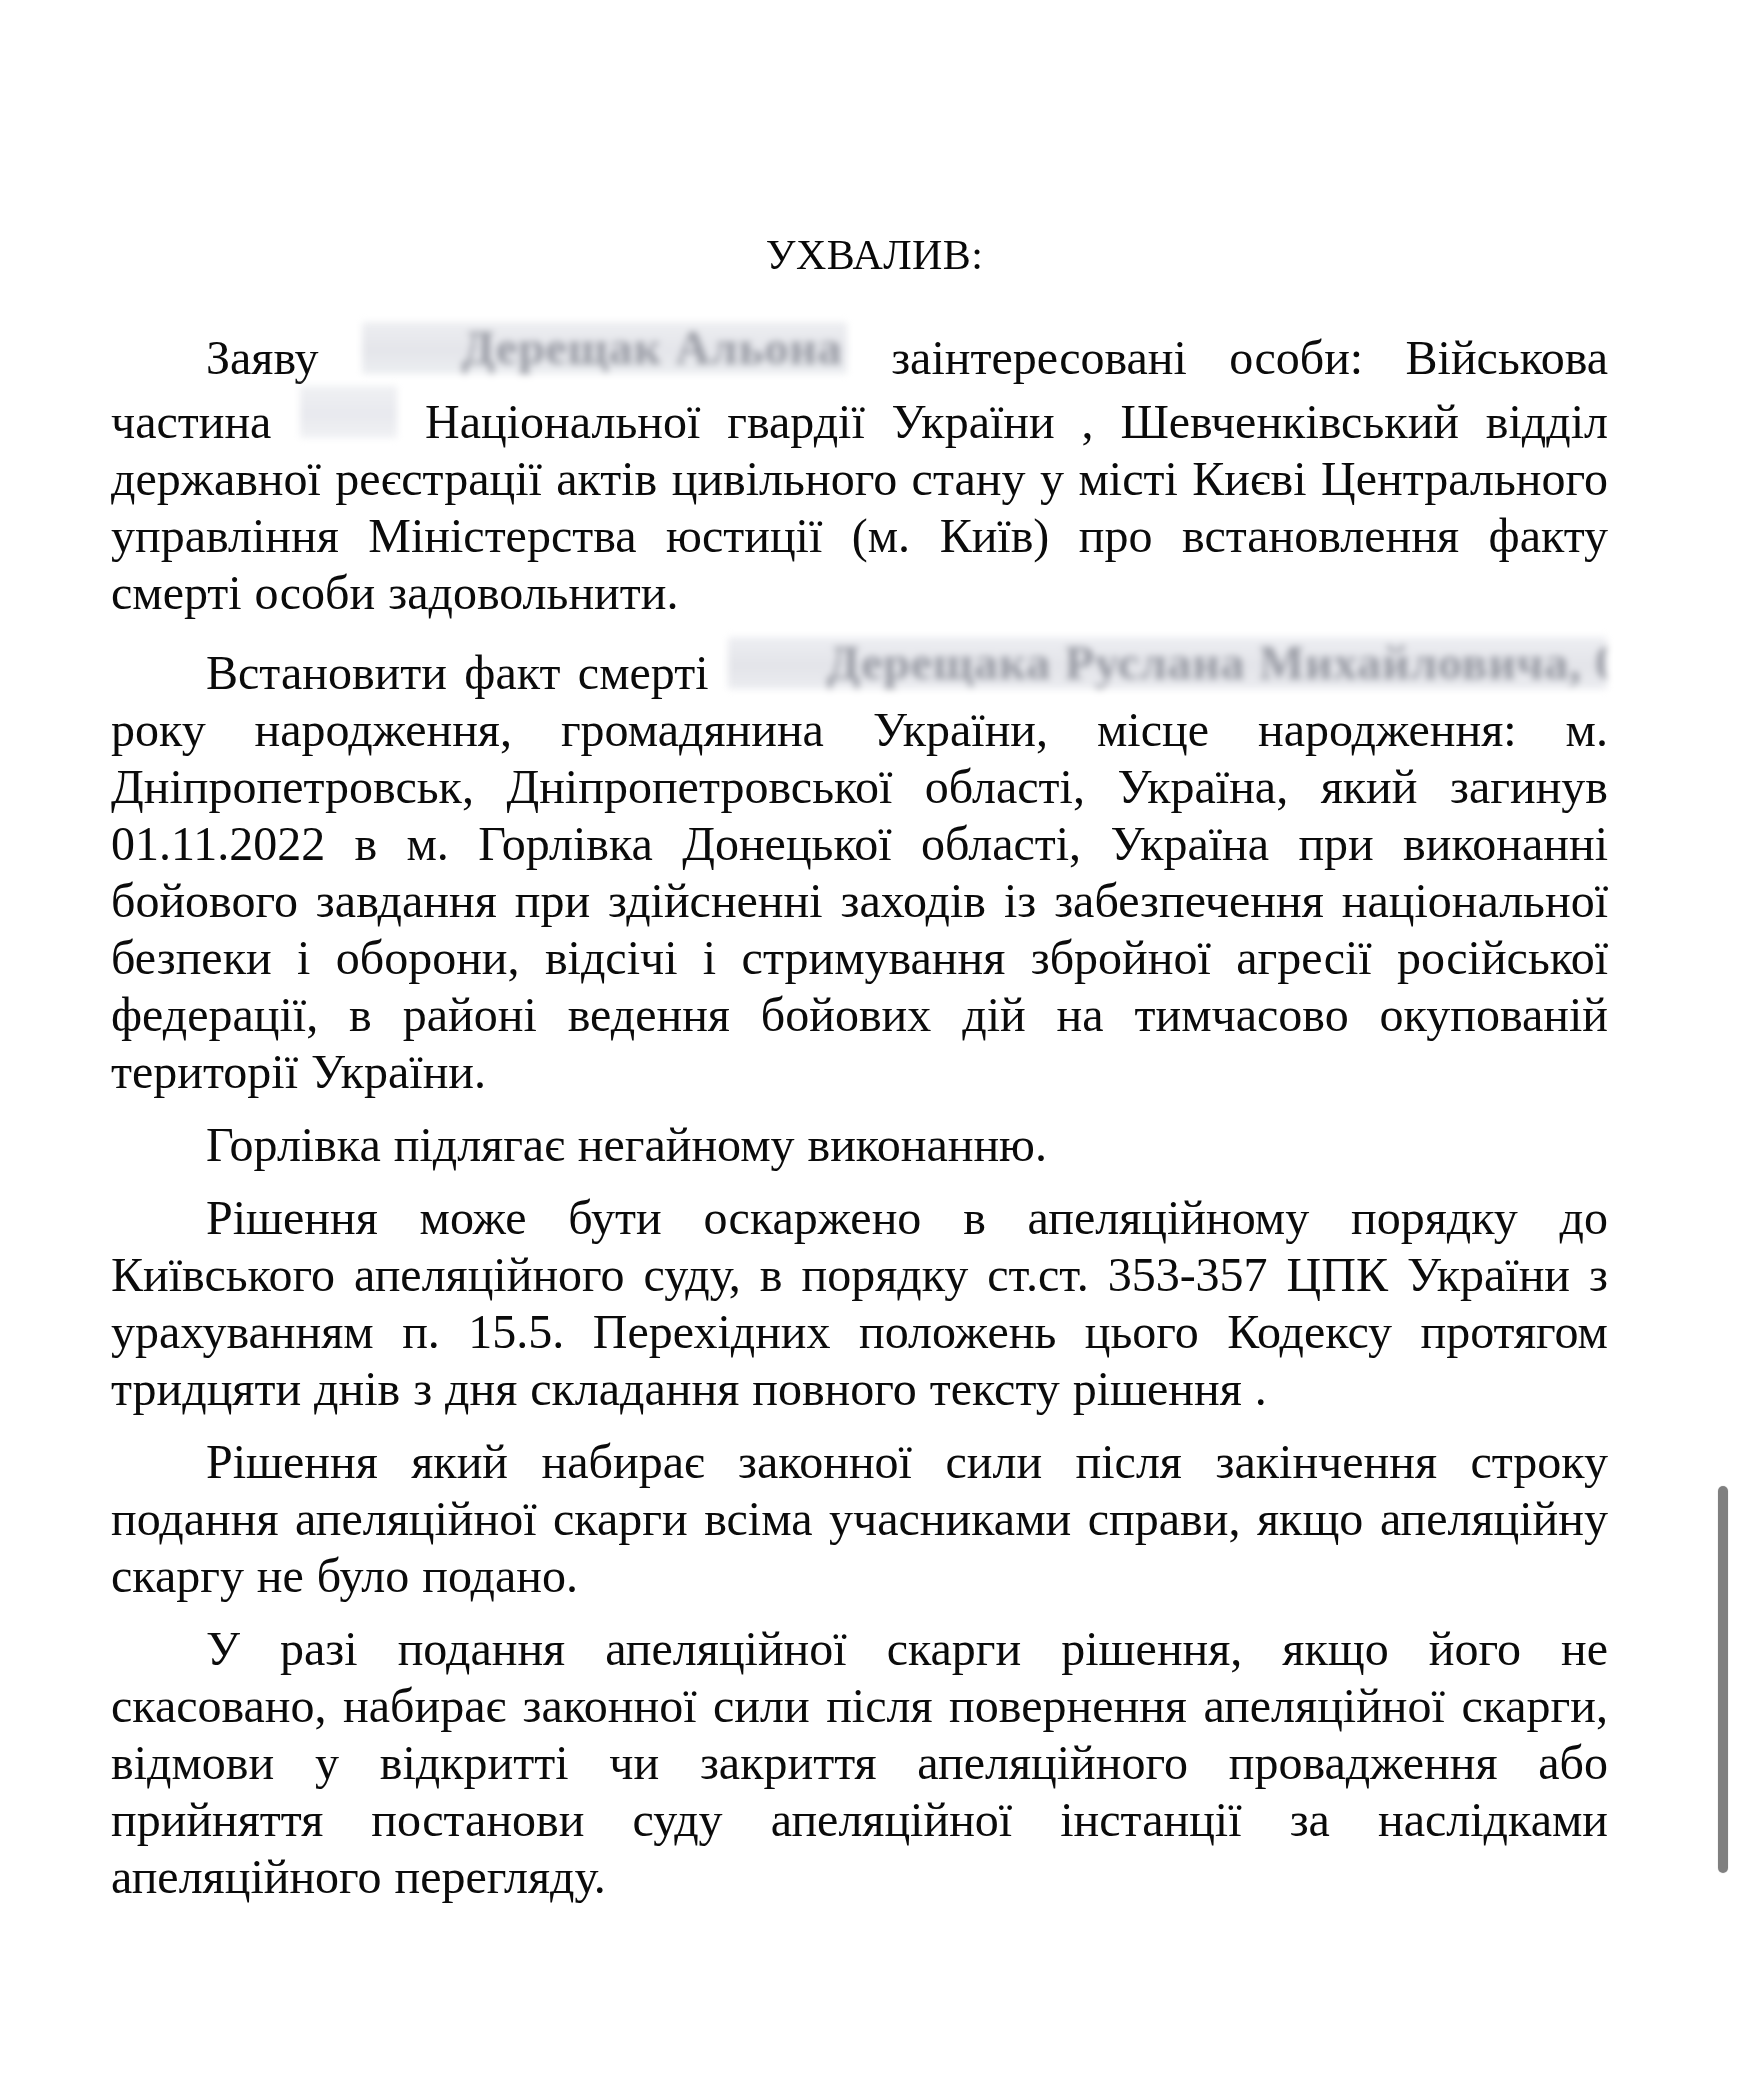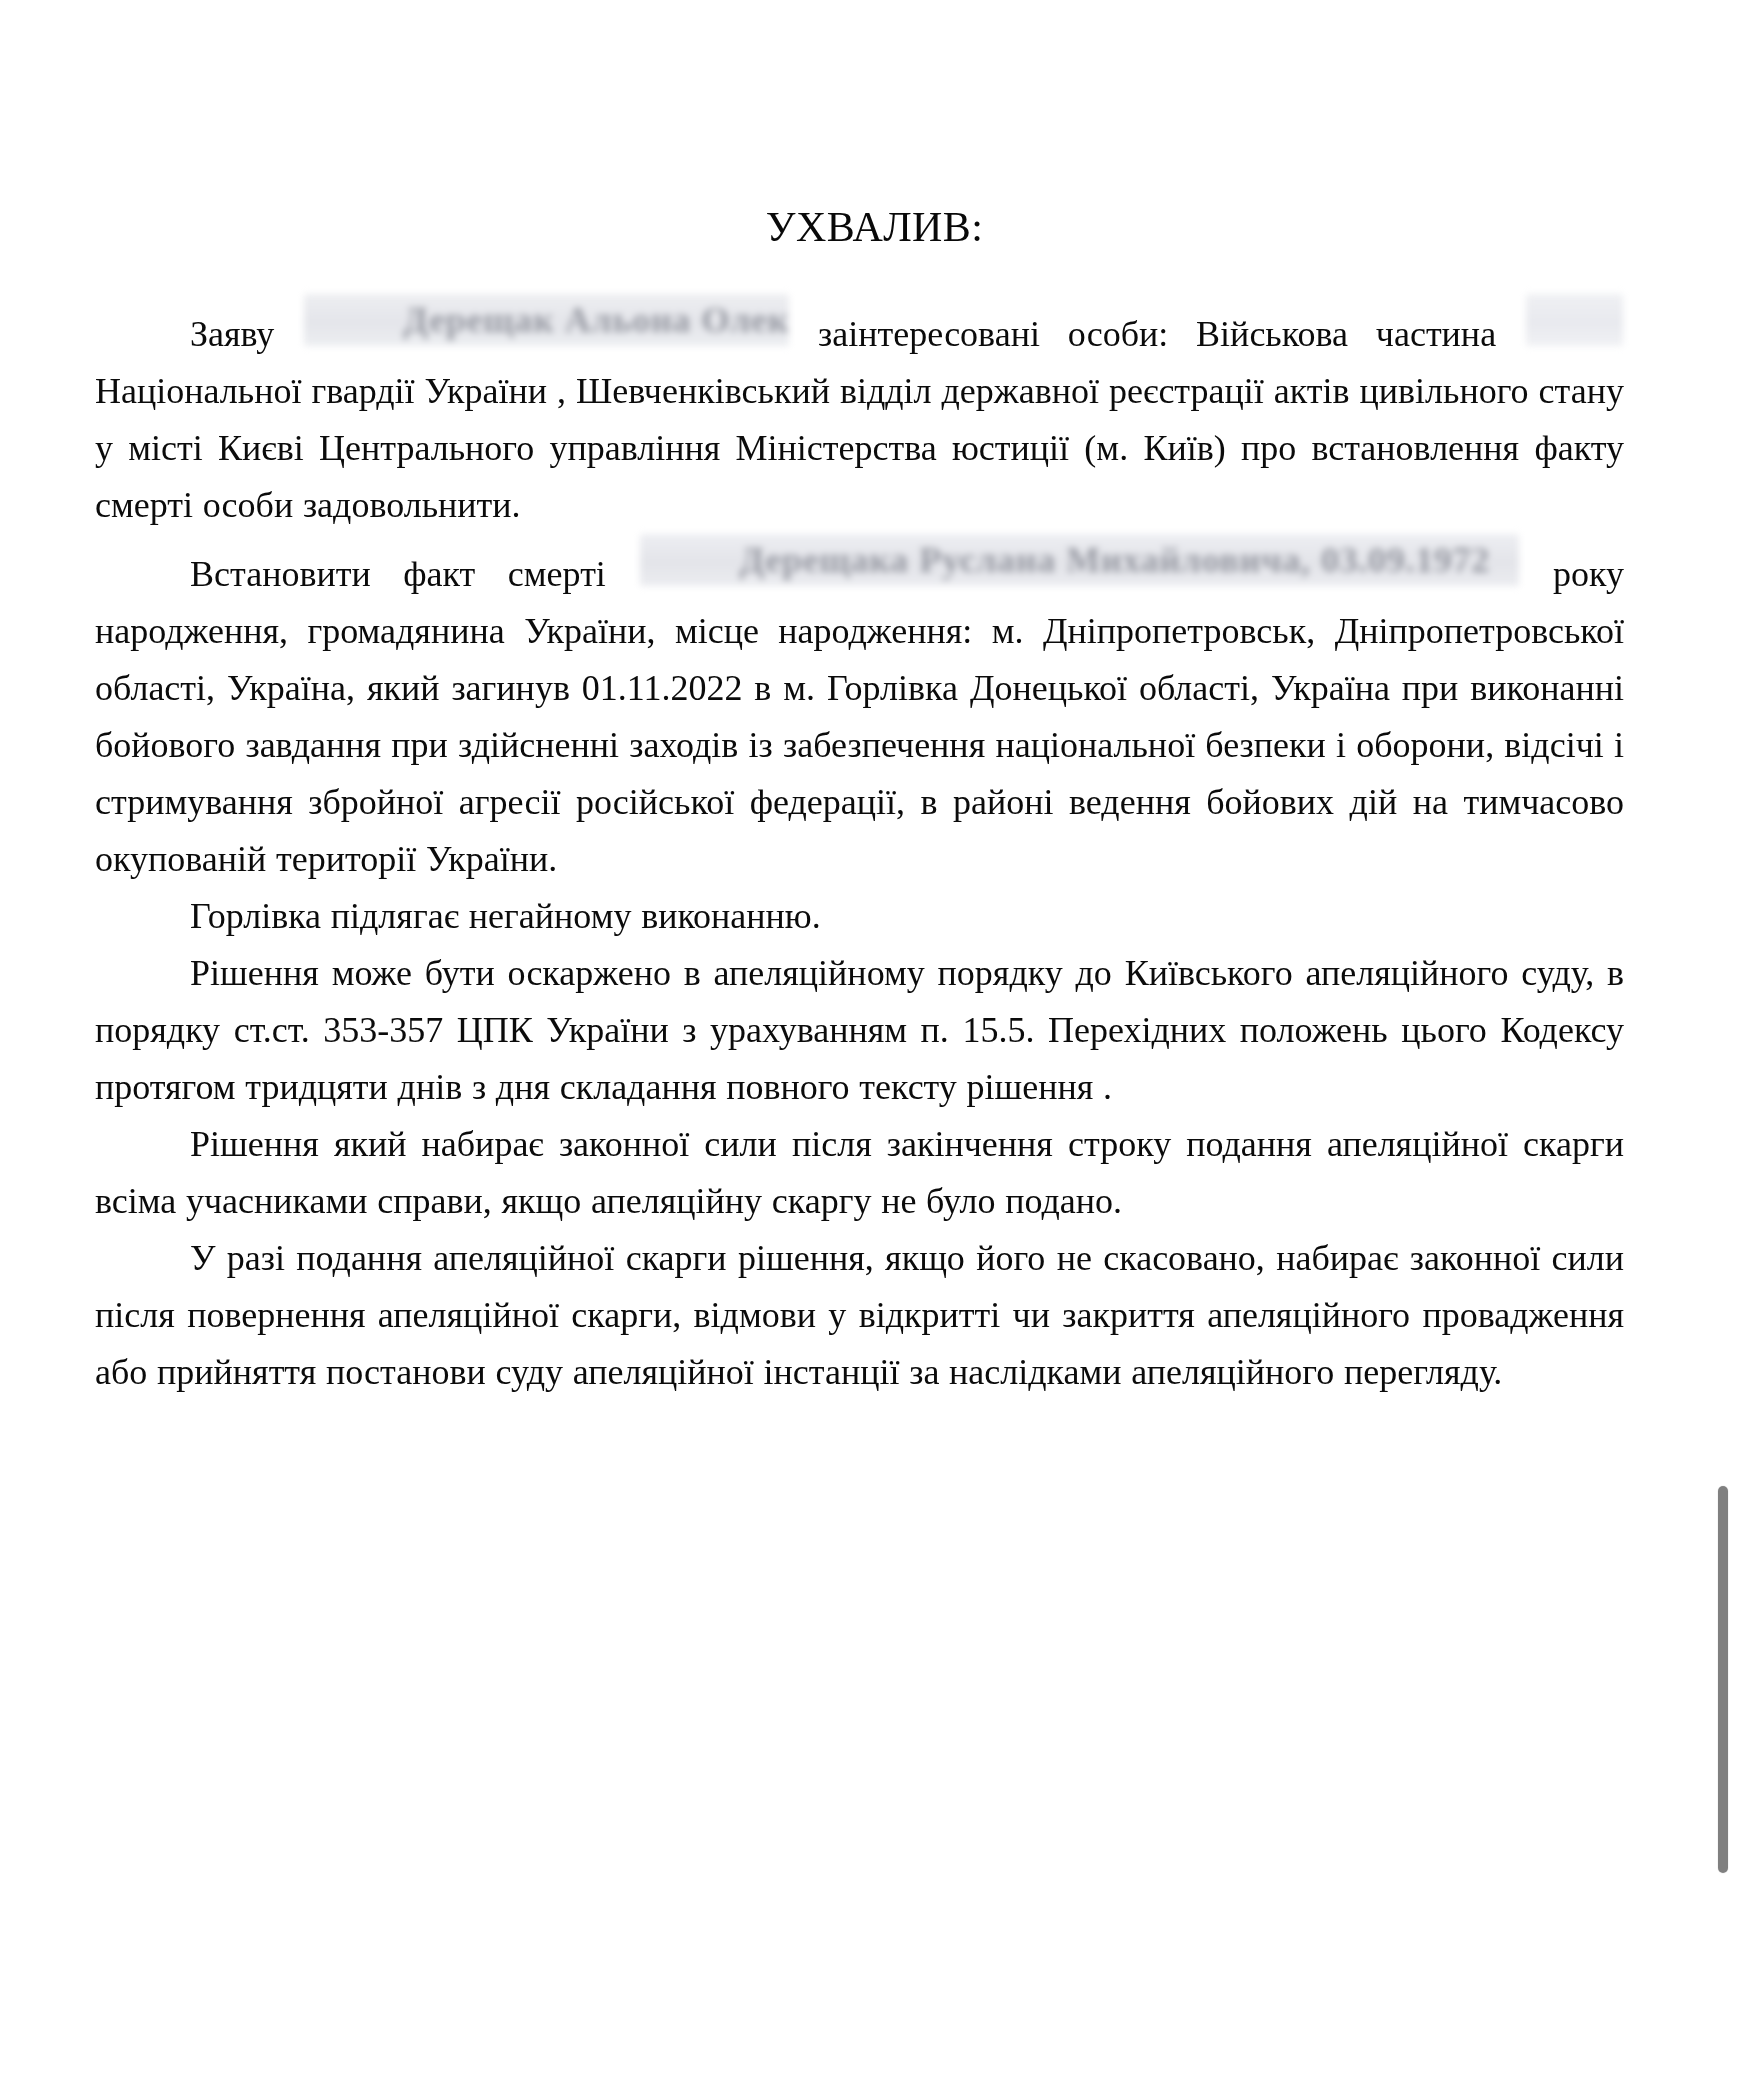--- a/index.html
+++ b/index.html
@@ -19,38 +19,38 @@
 
   .page {
     position: absolute;
     inset: 0;
     background: #ffffff;
   }
 
   .doc-body {
     position: absolute;
     left: 95px;
-    top: 206px;
+    top: 234px;
     width: 1529px;
   }
 
   .doc-title {
     text-align: center;
     font-size: 42px;
     line-height: 1.0;
     letter-spacing: 0.4px;
     margin: 0 0 46px 0;
     padding-left: 30px;
     font-weight: 400;
     color: #090909;
   }
 
   p.para {
-    margin: 0;
-    font-size: 36px;
+    margin: 16px;
+    font-size: 48px;
     line-height: 57px;
     text-align: justify;
     text-justify: inter-word;
     text-indent: 95px;
     color: #0b0b0b;
     hyphens: none;
     word-spacing: 0.02em;
   }
 
   

